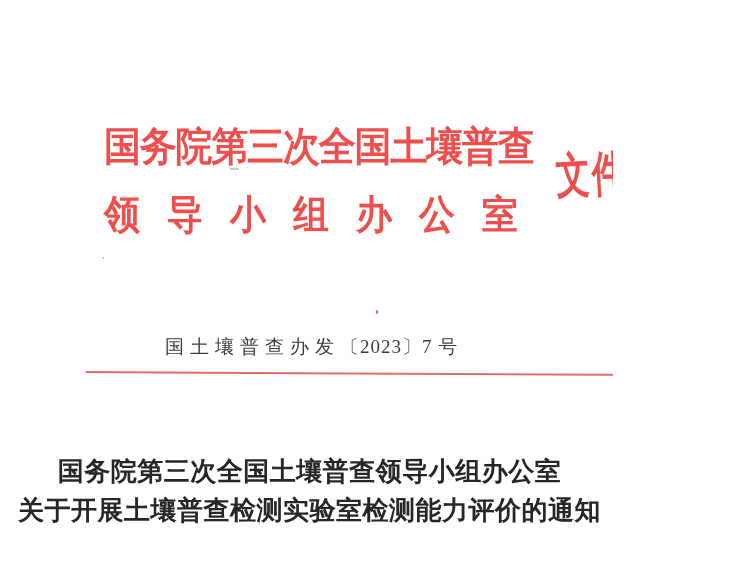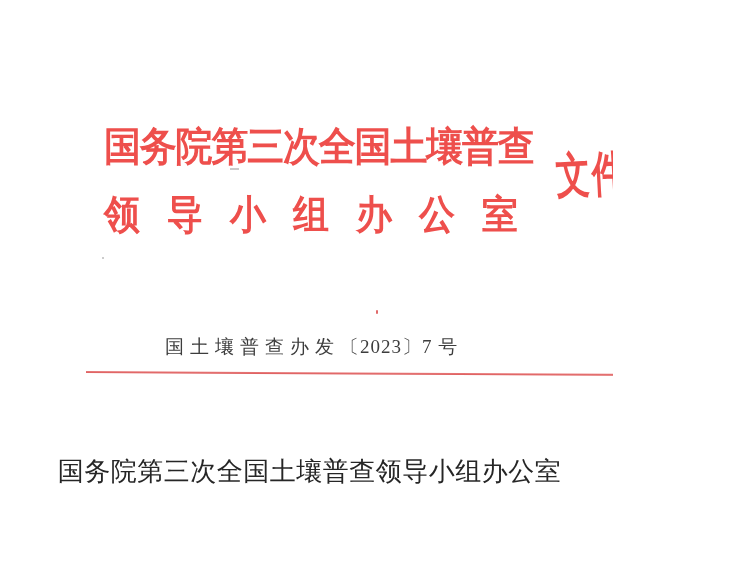--- a/index.html
+++ b/index.html
@@ -89,21 +89,21 @@
   }
 
   
   .notice-title {
     position: absolute;
     left: 6px;
     right: 0;
     top: 452px;
     text-align: center;
     color: #262626;
-    font-weight: 400;
+    font-weight: 700;
   }
   .notice-title .t-line1 {
     font-size: 26px;
     line-height: 39px;
     letter-spacing: 0.5px;
     white-space: nowrap;
   }
   .notice-title .t-line2 {
     font-size: 26px;
     line-height: 39px;
@@ -152,19 +152,20 @@
   </div>
 
   <div class="doc-number">
     <span class="abbr">国土壤普查办发</span><span class="issue">〔2023〕7 号</span>
   </div>
 
   <div class="red-rule"></div>
 
   <div class="notice-title">
     <div class="t-line1">国务院第三次全国土壤普查领导小组办公室</div>
+    <div class="t-line2">关于开展土壤普查检测实验室检测能力评价的通知</div>
   </div>
 
   <div class="speck-dash"></div>
   <div class="speck-red"></div>
   <div class="speck-gray"></div>
 
 </div>
 
 </body></html>

